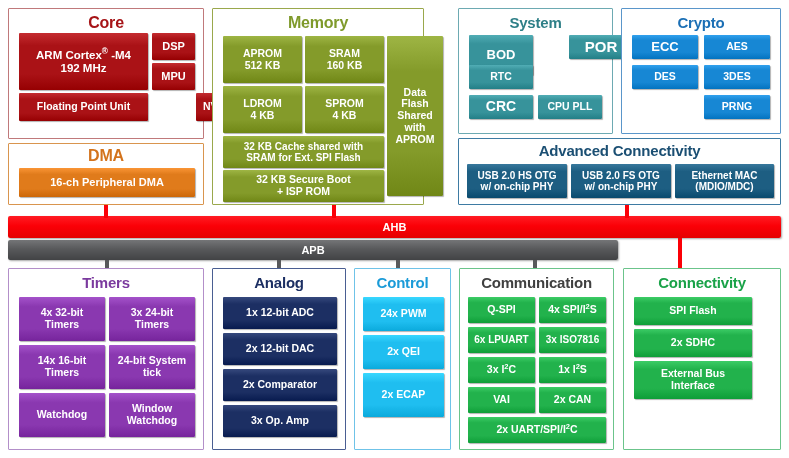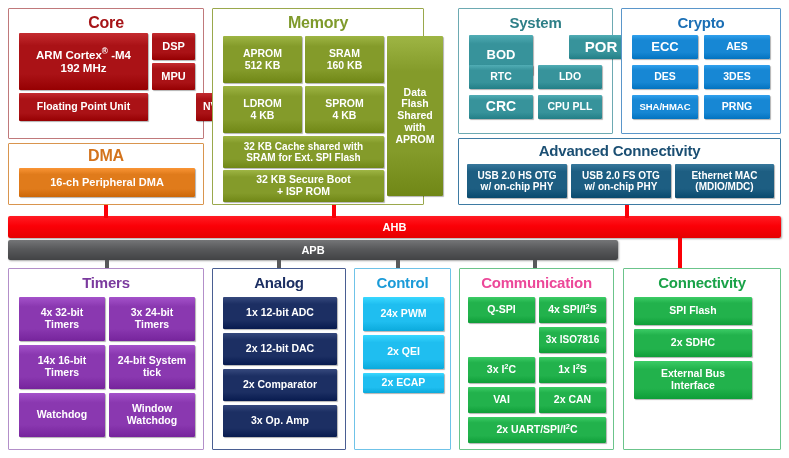--- a/index.html
+++ b/index.html
@@ -126,23 +126,20 @@
       <div class="panel-title" style="color: rgb(46, 127, 135); font-size: 15px; margin-top: 6px;">System</div>
       <div class="blk" style="left: 10px; top: 26px; width: 64px; height: 40px; font-size: 13px; background: linear-gradient(rgb(81, 173, 181) 0%, rgb(55, 147, 155) 22%, rgb(55, 147, 155) 72%, rgb(35, 127, 135) 100%);">
         <span>BOD</span>
       </div>
       <div class="blk" style="left: 79px; top: 26px; width: 64px; height: 24px; font-size: 15px; background: linear-gradient(rgb(81, 173, 181) 0%, rgb(55, 147, 155) 22%, rgb(55, 147, 155) 72%, rgb(35, 127, 135) 100%); margin-left: 31px;">
         <span>POR</span>
       </div>
       <div class="blk" style="left: 10px; top: 56px; width: 64px; height: 24px; font-size: 10.5px; background: linear-gradient(rgb(81, 173, 181) 0%, rgb(55, 147, 155) 22%, rgb(55, 147, 155) 72%, rgb(35, 127, 135) 100%);">
         <span>RTC</span>
       </div>
-      <div class="blk" style="left: 79px; top: 56px; width: 64px; height: 24px; font-size: 10.5px; background: linear-gradient(rgb(81, 173, 181) 0%, rgb(55, 147, 155) 22%, rgb(55, 147, 155) 72%, rgb(35, 127, 135) 100%);">
-        <span>LDO</span>
-      </div>
       <div class="blk" style="left: 10px; top: 86px; width: 64px; height: 24px; font-size: 14px; background: linear-gradient(rgb(81, 173, 181) 0%, rgb(55, 147, 155) 22%, rgb(55, 147, 155) 72%, rgb(35, 127, 135) 100%);">
         <span>CRC</span>
       </div>
       <div class="blk" style="left: 79px; top: 86px; width: 64px; height: 24px; font-size: 10.5px; background: linear-gradient(rgb(81, 173, 181) 0%, rgb(55, 147, 155) 22%, rgb(55, 147, 155) 72%, rgb(35, 127, 135) 100%);">
         <span>CPU PLL</span>
       </div>
     </div>
     <div class="panel" style="left: 621px; top: 8px; width: 160px; height: 126px; border-color: rgb(90, 150, 202);">
       <div class="panel-title" style="color: rgb(27, 111, 181); font-size: 15px; margin-top: 6px;">Crypto</div>
       <div class="blk" style="left: 10px; top: 26px; width: 66px; height: 24px; font-size: 13px; background: linear-gradient(rgb(49, 161, 238) 0%, rgb(23, 135, 212) 22%, rgb(23, 135, 212) 72%, rgb(3, 115, 192) 100%);">
@@ -150,23 +147,20 @@
       </div>
       <div class="blk" style="left: 82px; top: 26px; width: 66px; height: 24px; font-size: 10.5px; background: linear-gradient(rgb(49, 161, 238) 0%, rgb(23, 135, 212) 22%, rgb(23, 135, 212) 72%, rgb(3, 115, 192) 100%);">
         <span>AES</span>
       </div>
       <div class="blk" style="left: 10px; top: 56px; width: 66px; height: 24px; font-size: 10.5px; background: linear-gradient(rgb(49, 161, 238) 0%, rgb(23, 135, 212) 22%, rgb(23, 135, 212) 72%, rgb(3, 115, 192) 100%);">
         <span>DES</span>
       </div>
       <div class="blk" style="left: 82px; top: 56px; width: 66px; height: 24px; font-size: 10.5px; background: linear-gradient(rgb(49, 161, 238) 0%, rgb(23, 135, 212) 22%, rgb(23, 135, 212) 72%, rgb(3, 115, 192) 100%);">
         <span>3DES</span>
       </div>
-      <div class="blk" style="left: 10px; top: 86px; width: 66px; height: 24px; font-size: 9.5px; background: linear-gradient(rgb(49, 161, 238) 0%, rgb(23, 135, 212) 22%, rgb(23, 135, 212) 72%, rgb(3, 115, 192) 100%);">
-        <span>SHA/HMAC</span>
-      </div>
       <div class="blk" style="left: 82px; top: 86px; width: 66px; height: 24px; font-size: 10.5px; background: linear-gradient(rgb(49, 161, 238) 0%, rgb(23, 135, 212) 22%, rgb(23, 135, 212) 72%, rgb(3, 115, 192) 100%);">
         <span>PRNG</span>
       </div>
     </div>
     <div class="panel" style="left: 458px; top: 138px; width: 323px; height: 67px; border-color: rgb(62, 123, 163);">
       <div class="panel-title" style="color: rgb(27, 79, 115); font-size: 15px; margin-top: 4px;">Advanced Connectivity</div>
       <div class="blk" style="left: 8px; top: 25px; width: 100px; height: 34px; font-size: 10px; background: linear-gradient(rgb(55, 120, 156) 0%, rgb(29, 94, 130) 22%, rgb(29, 94, 130) 72%, rgb(9, 74, 110) 100%);">
         <span>USB 2.0 HS OTG<br>w/ on-chip PHY</span>
       </div>
       <div class="blk" style="left: 112px; top: 25px; width: 100px; height: 34px; font-size: 10px; background: linear-gradient(rgb(55, 120, 156) 0%, rgb(29, 94, 130) 22%, rgb(29, 94, 130) 72%, rgb(9, 74, 110) 100%);">
@@ -213,31 +207,34 @@
       </div>
     </div>
     <div class="panel" style="left: 354px; top: 268px; width: 97px; height: 182px; border-color: rgb(111, 195, 232);">
       <div class="panel-title" style="color: rgb(27, 155, 216); font-size: 15px; margin-top: 6px;">Control</div>
       <div class="blk" style="left: 8px; top: 28px; width: 81px; height: 34px; font-size: 10.5px; background: linear-gradient(rgb(57, 216, 255) 0%, rgb(31, 190, 240) 22%, rgb(31, 190, 240) 72%, rgb(11, 170, 220) 100%);">
         <span>24x PWM</span>
       </div>
       <div class="blk" style="left: 8px; top: 66px; width: 81px; height: 34px; font-size: 10.5px; background: linear-gradient(rgb(57, 216, 255) 0%, rgb(31, 190, 240) 22%, rgb(31, 190, 240) 72%, rgb(11, 170, 220) 100%);">
         <span>2x QEI</span>
       </div>
-      <div class="blk" style="left: 8px; top: 104px; width: 81px; height: 20px; font-size: 10.5px; background: linear-gradient(rgb(57, 216, 255) 0%, rgb(31, 190, 240) 22%, rgb(31, 190, 240) 72%, rgb(11, 170, 220) 100%);">
+      <div class="blk" style="left: 8px; top: 104px; width: 81px; height: 44px; font-size: 10.5px; background: linear-gradient(rgb(57, 216, 255) 0%, rgb(31, 190, 240) 22%, rgb(31, 190, 240) 72%, rgb(11, 170, 220) 100%);">
         <span>2x ECAP</span>
       </div>
     </div>
     <div class="panel" style="left: 459px; top: 268px; width: 155px; height: 182px; border-color: rgb(107, 196, 139);">
-      <div class="panel-title" style="color: #ec4899; font-size: 15px; margin-top: 6px;">Communication</div>
+      <div class="panel-title" style="color: #404040; font-size: 15px; margin-top: 6px;">Communication</div>
       <div class="blk" style="left: 8px; top: 28px; width: 67px; height: 26px; font-size: 10.5px; background: linear-gradient(rgb(60, 204, 102) 0%, rgb(34, 178, 76) 22%, rgb(34, 178, 76) 72%, rgb(14, 158, 56) 100%);">
         <span>Q-SPI</span>
       </div>
       <div class="blk" style="left: 79px; top: 28px; width: 67px; height: 26px; font-size: 10.5px; background: linear-gradient(rgb(60, 204, 102) 0%, rgb(34, 178, 76) 22%, rgb(34, 178, 76) 72%, rgb(14, 158, 56) 100%);">
         <span>4x SPI/I<sup>2</sup>S</span>
+      </div>
+      <div class="blk" style="left: 8px; top: 58px; width: 67px; height: 26px; font-size: 10px; background: linear-gradient(rgb(60, 204, 102) 0%, rgb(34, 178, 76) 22%, rgb(34, 178, 76) 72%, rgb(14, 158, 56) 100%);">
+        <span>6x LPUART</span>
       </div>
       <div class="blk" style="left: 79px; top: 58px; width: 67px; height: 26px; font-size: 10px; background: linear-gradient(rgb(60, 204, 102) 0%, rgb(34, 178, 76) 22%, rgb(34, 178, 76) 72%, rgb(14, 158, 56) 100%);">
         <span>3x ISO7816</span>
       </div>
       <div class="blk" style="left: 8px; top: 88px; width: 67px; height: 26px; font-size: 10.5px; background: linear-gradient(rgb(60, 204, 102) 0%, rgb(34, 178, 76) 22%, rgb(34, 178, 76) 72%, rgb(14, 158, 56) 100%);">
         <span>3x I<sup>2</sup>C</span>
       </div>
       <div class="blk" style="left: 79px; top: 88px; width: 67px; height: 26px; font-size: 10.5px; background: linear-gradient(rgb(60, 204, 102) 0%, rgb(34, 178, 76) 22%, rgb(34, 178, 76) 72%, rgb(14, 158, 56) 100%);">
         <span>1x I<sup>2</sup>S</span>
       </div>

